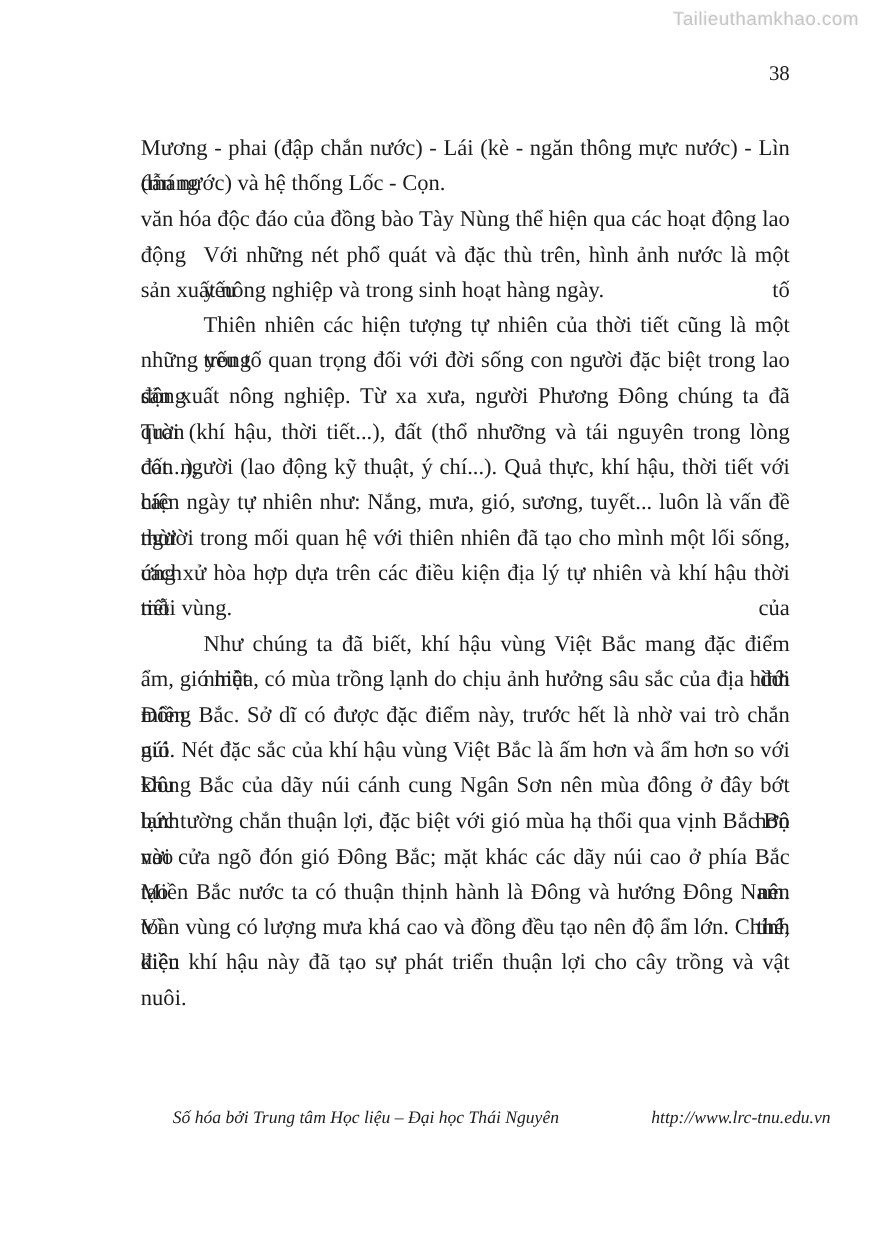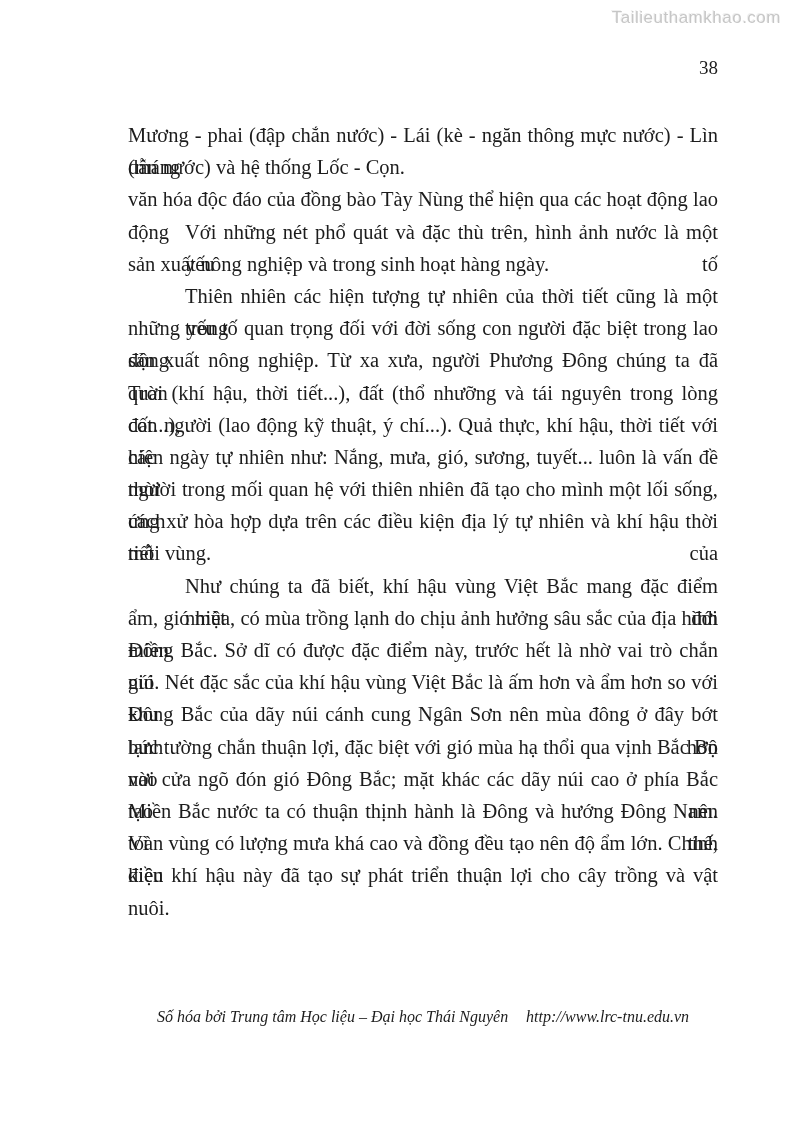--- a/index.html
+++ b/index.html
@@ -62,21 +62,21 @@
     position: absolute;
     top: 1008px;
     left: 157px;
     font-size: 16px;
     font-style: italic;
     color: #1c1c1c;
   }
   .footer-right {
     position: absolute;
     top: 1008px;
-    left: 526px;
+    left: 592px;
     font-size: 16px;
     font-style: italic;
     color: #1c1c1c;
   }
 </style>
 </head>
 <body>
 
 <div class="page">
   <div class="watermark" style="color: rgb(198, 198, 198);">Tailieuthamkhao.com</div>

